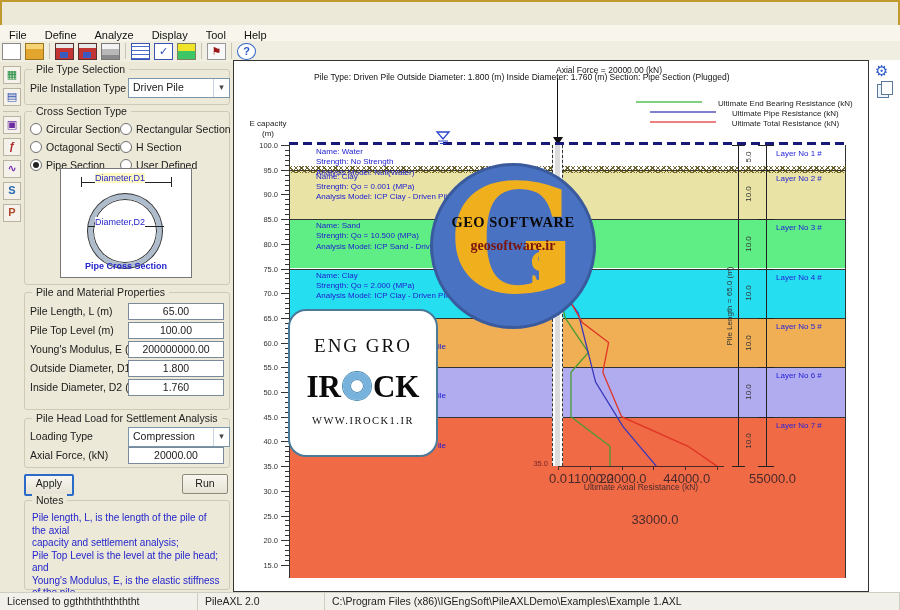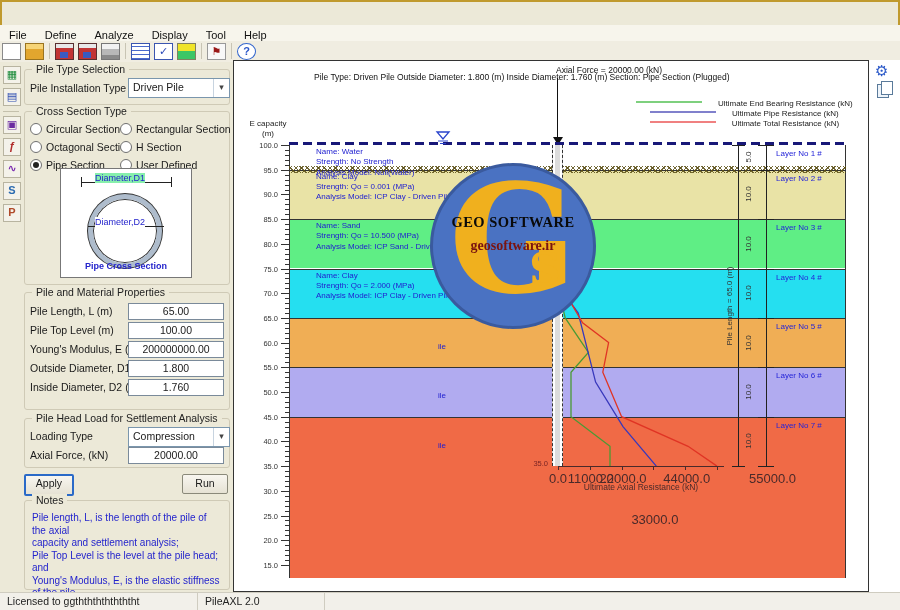--- a/index.html
+++ b/index.html
@@ -161,21 +161,21 @@
         <div class="radio" style="left: 8px; top: 79px;"><span class="dot"></span><span>Octagonal Section</span></div>
         <div class="radio" style="left: 98px; top: 79px;"><span class="dot"></span><span>H Section</span></div>
         <div class="radio sel" style="left: 8px; top: 97px;"><span class="dot"></span><span>Pipe Section</span></div>
         <div class="radio" style="left: 98px; top: 97px;"><span class="dot"></span><span>User Defined</span></div>
       </div>
 
     <div id="pipebox">
       <div class="dimtickv" style="left:20px;top:8px;height:10px"></div>
       <div class="dimtickv" style="left:110px;top:8px;height:10px"></div>
       <div class="dimline" style="left:20px;top:13px;width:90px"></div>
-      <div class="bluetxt" style="left:34px;top:4px;background:#86efac">Diameter,D1</div>
+      <div class="bluetxt" style="left:34px;top:4px;background:#fef9c3">Diameter,D1</div>
       <div id="pipecircle"></div>
       <div class="dimline" style="left:27px;top:57px;width:76px"></div>
       <div class="bluetxt" style="left:34px;top:48px;background:#fff">Diameter,D2</div>
       <div class="bluetxt" style="left:0;top:92px;width:130px;text-align:center;font-weight:bold">Pipe Cross Section</div>
     </div>
 
     <div class="grp" style="left:2px;top:230px;width:204px;height:116px">
       <div class="grp-title">Pile and Material Properties</div>
     </div>
     <div id="propfields">
@@ -416,25 +416,31 @@
     <div id="xaxis-line"></div>
     <div id="xaxis-title">Ultimate Axial Resistance (kN)</div>
     <div id="tip-label">35.0</div>
 
     <div id="wm-geo">
       <div class="bigG">G</div>
       <div class="bigS">S</div>
       <div class="l1">GEO SOFTWARE</div>
       <div class="l2">geosoftware.ir</div>
     </div>
+    <div id="wm-irock">
+      <div class="e1">ENG GRO</div>
+      <div class="brand"><span>IR</span><span class="donut"></span><span>CK</span></div>
+      <div class="e3">WWW.IROCK1.IR</div>
+    </div>
   </div>
 
   <div id="gutter">
     <div id="gear">⚙</div>
     <div id="copyic"></div>
   </div>
 
   <div id="statusbar">
       <div class="seg" style="left: 0px; width: 198px;">Licensed to ggthththththththt</div>
       <div class="seg" style="left: 198px; width: 127px;">PileAXL 2.0</div>
+      <div class="seg" style="left: 325px; width: 575px;">C:\Program Files (x86)\IGEngSoft\PileAXLDemo\Examples\Example 1.AXL</div>
     </div>
 
 </div>
 
 </body></html>

